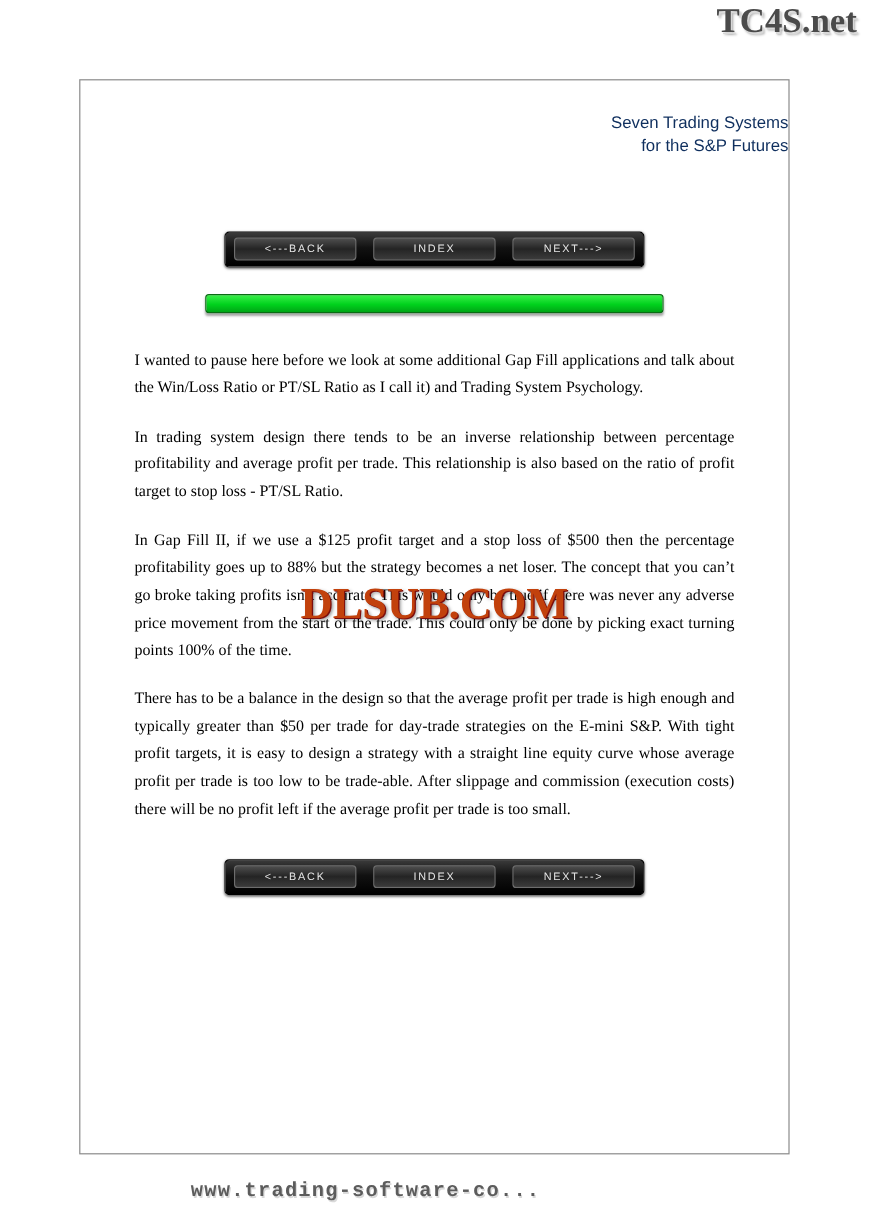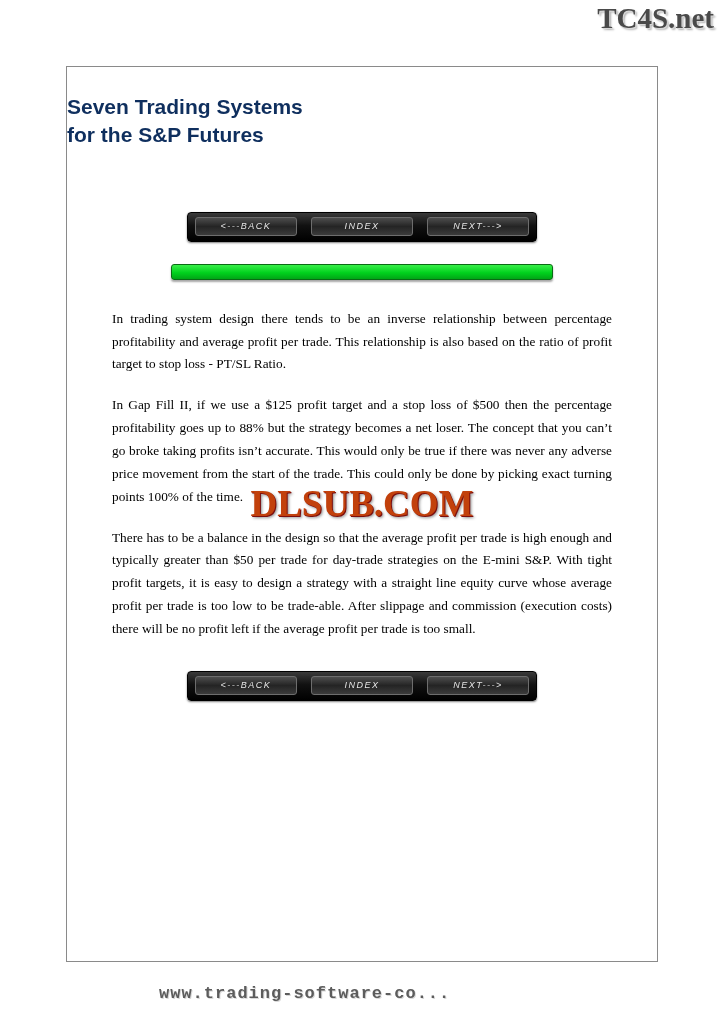--- a/index.html
+++ b/index.html
@@ -34,43 +34,42 @@
     left: 66px;
     top: 66px;
     width: 592px;
     height: 896px;
     background: #ffffff;
     border: 1px solid #8a8a8a;
     box-sizing: border-box;
   }
 
   .doc-title {
-    text-align: left;
+    text-align: right;
     font-family: "Liberation Sans", sans-serif;
-    font-size: 21px;
-    font-weight: bold;
+    font-size: 14px;
+    font-weight: normal;
     color: #0f2f5e;
     line-height: 1.35;
     margin-top: 26px;
   }
   .doc-title .line2 { display: block; }
 
   
   .navbar {
     margin: 0 auto;
     width: 348px;
     height: 28px;
     background: linear-gradient(180deg, #3a3a3a 0%, #111111 45%, #000000 100%);
     border-radius: 4px;
     border: 1px solid #000;
     display: flex;
     align-items: center;
     justify-content: space-around;
     box-shadow: 0 1px 2px rgba(0,0,0,.5);
-    font-style: italic;
   }
   .navbar.top { margin-top: 62px; }
   .navbar.bottom { margin-top: 30px; }
   .nav-btn {
     width: 100px;
     height: 17px;
     line-height: 17px;
     text-align: center;
     background: linear-gradient(180deg, #4d4d4d 0%, #242424 50%, #3b3b3b 100%);
     border: 1px solid #6d6d6d;
@@ -185,20 +184,21 @@
   <div class="navbar top">
     <div class="nav-btn">&lt;---BACK</div>
     <div class="nav-btn">INDEX</div>
     <div class="nav-btn">NEXT---&gt;</div>
   </div>
 
 
   <div class="green-bar"></div>
 
   <div class="body-text">
+    <p>I wanted to pause here before we look at some additional Gap Fill applications and talk about the Win/Loss Ratio or PT/SL Ratio as I call it) and Trading System Psychology.</p>
     <p>In trading system design there tends to be an inverse relationship between percentage profitability and average profit per trade.  This relationship is also based on the ratio of profit target to stop loss - PT/SL Ratio.</p>
     <p>In Gap Fill II, if we use a $125 profit target and a stop loss of $500 then the percentage profitability goes up to 88% but the strategy becomes a net loser.  The concept that you can’t go broke taking profits isn’t accurate.  This would only be true if there was never any adverse price movement from the start of the trade.    This could only be done by picking exact turning points 100% of the time.</p>
     <p>There has to be a balance in the design so that the average profit per trade is high enough and typically greater than $50 per trade for day-trade strategies on the E-mini S&amp;P.  With tight profit targets, it is easy to design a strategy with a straight line equity curve whose average profit per trade is too low to be trade-able.  After slippage and commission (execution costs) there will be no profit left if the average profit per trade is too small.</p>
   </div>
 
   <div class="navbar bottom">
     <div class="nav-btn">&lt;---BACK</div>
     <div class="nav-btn">INDEX</div>
     <div class="nav-btn">NEXT---&gt;</div>
   </div>

